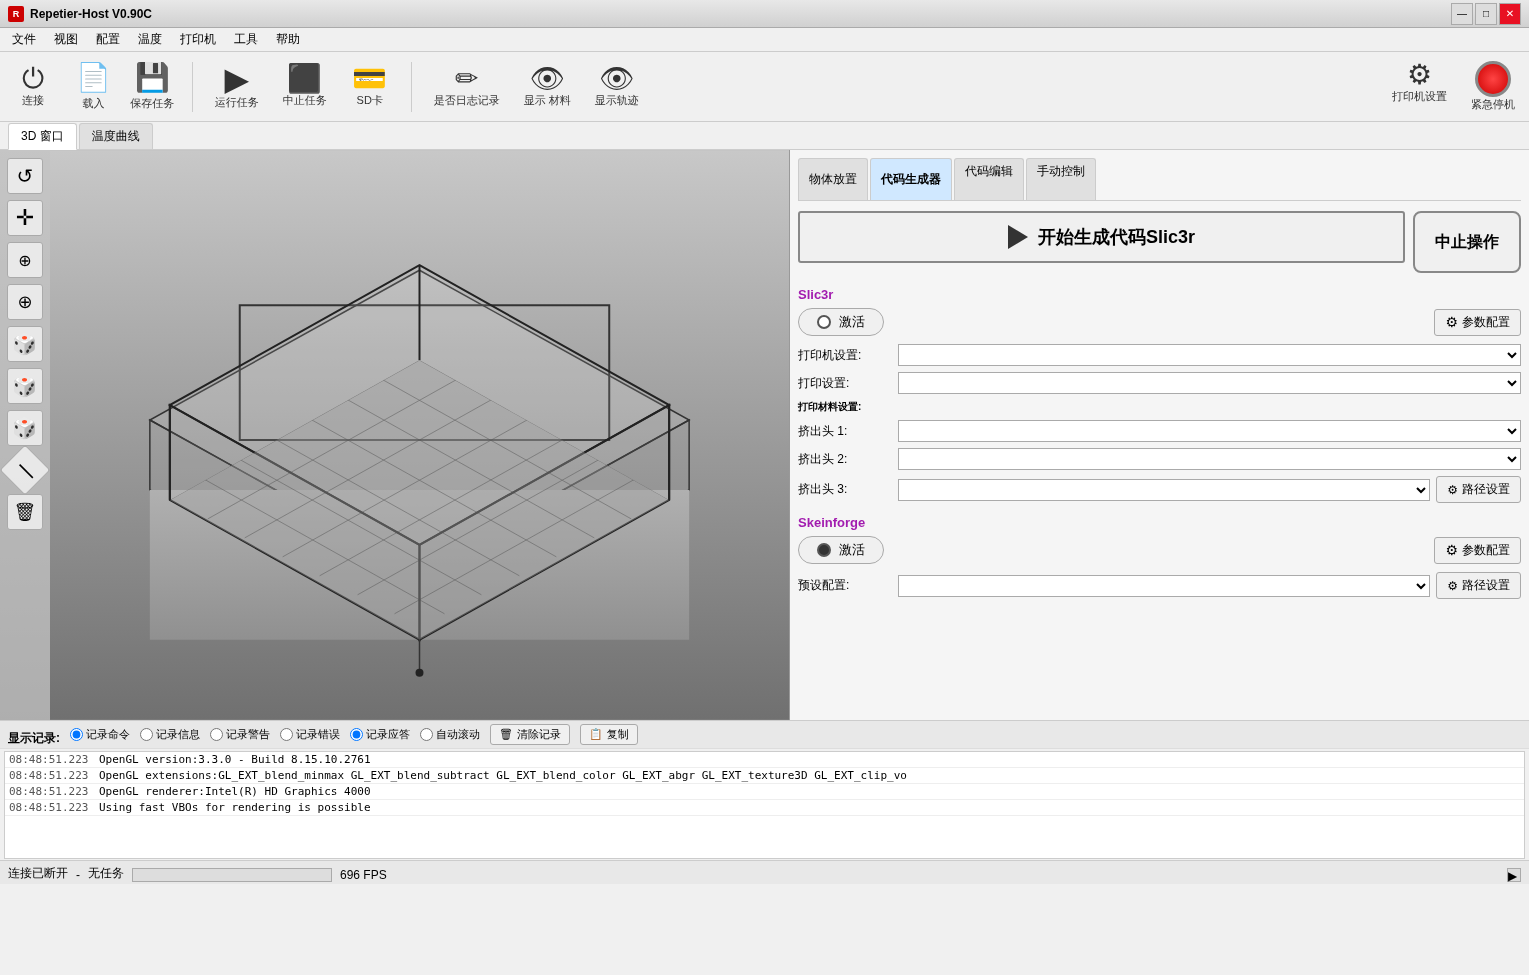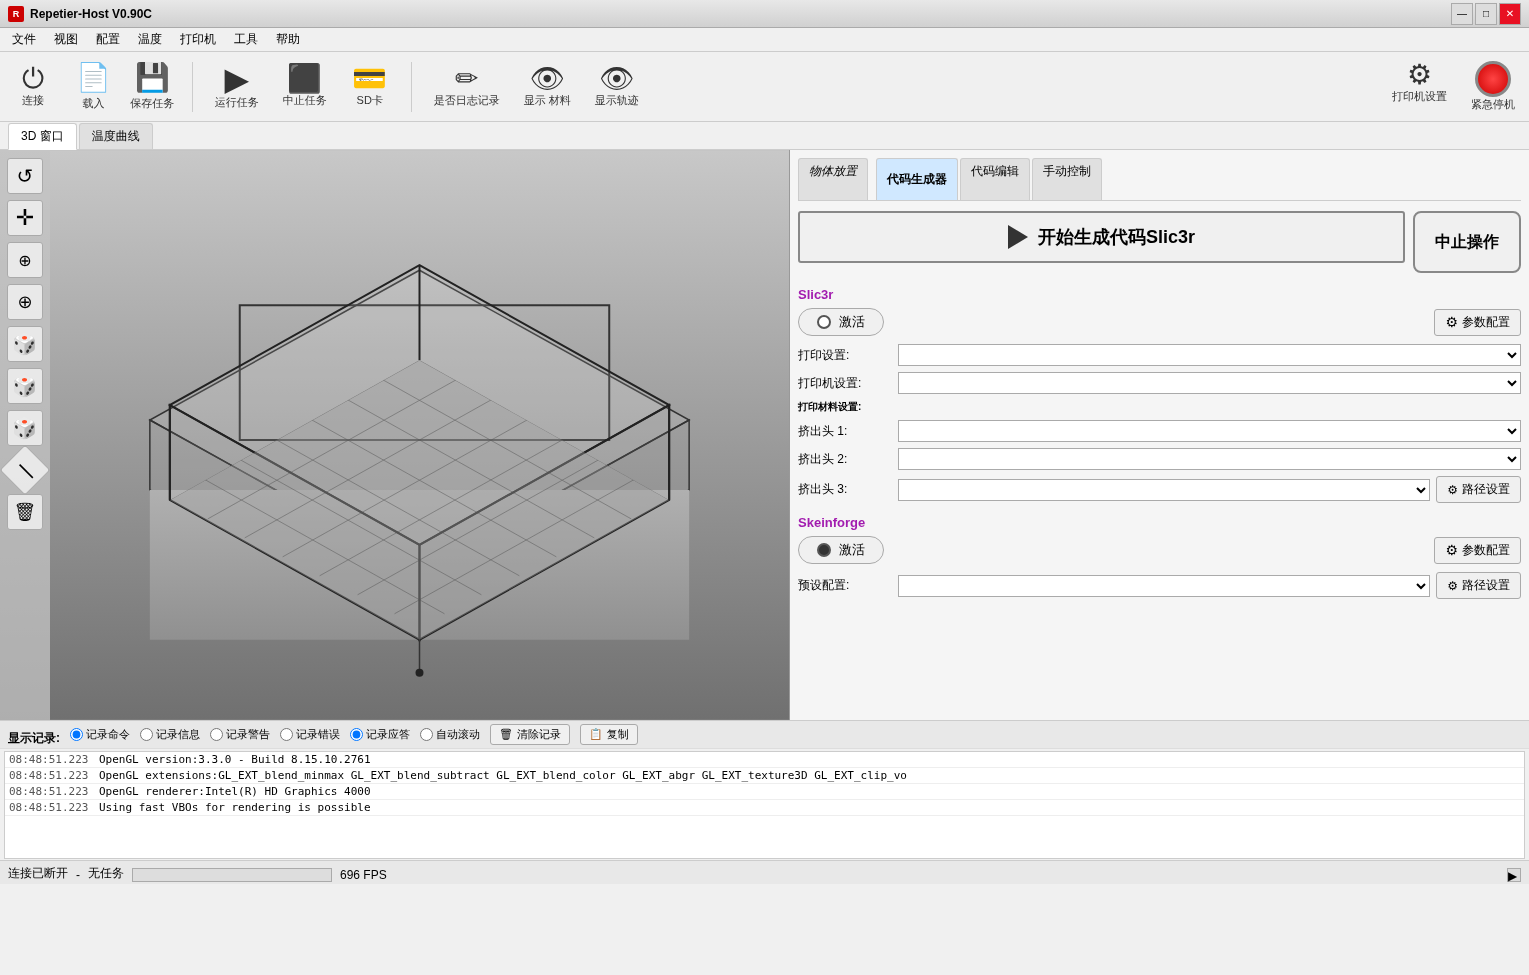--- a/index.html
+++ b/index.html
@@ -261,21 +261,21 @@
 
       <line x1="120" y1="255" x2="120" y2="350" stroke="#222" stroke-width="2"></line>
       <line x1="620" y1="255" x2="620" y2="350" stroke="#222" stroke-width="2"></line>
       <line x1="370" y1="115" x2="370" y2="210" stroke="#222" stroke-width="2"></line>
     </svg>
   </div>
 
   <div id="right-panel" style="flex:1;background:#f5f5f5;padding:8px;overflow-y:auto;">
 
     <div id="right-tabs" style="display:flex;gap:0;margin-bottom:10px;border-bottom:1px solid #ccc;">
-      <div class="right-tab" style="padding:4px 10px;border:1px solid #ccc;border-bottom:none;background:#e0e0e0;cursor:pointer;font-size:12px;border-radius:3px 3px 0 0;margin-right:8px;font-style:italic;">物体放置</div>
+      <div class="right-tab" style="padding:12px 10px;border:1px solid #ccc;border-bottom:none;background:#e0e0e0;cursor:pointer;font-size:12px;border-radius:3px 3px 0 0;margin-right:2px;">物体放置</div>
       <div class="right-tab active" style="padding:12px 10px;border:1px solid #ccc;border-bottom:none;background:#d0e8ff;cursor:pointer;font-size:12px;border-radius:3px 3px 0 0;margin-right:2px;font-weight:bold;">代码生成器</div>
       <div class="right-tab" style="padding:4px 10px;border:1px solid #ccc;border-bottom:none;background:#e0e0e0;cursor:pointer;font-size:12px;border-radius:3px 3px 0 0;margin-right:2px;">代码编辑</div>
       <div class="right-tab" style="padding:4px 10px;border:1px solid #ccc;border-bottom:none;background:#e0e0e0;cursor:pointer;font-size:12px;border-radius:3px 3px 0 0;">手动控制</div>
     </div>
 
     <div id="btn-row" style="display:flex;gap:8px;margin-bottom:14px;">
       <button id="start-btn" style="flex:1;background:#f0f0f0;border:2px solid #888;display:flex;align-items:center;justify-content:center;gap:10px;padding:12px 16px;cursor:pointer;font-size:18px;font-weight:bold;border-radius:3px;">
         <div class="play-icon" style="width:0;height:0;border-top:12px solid transparent;border-bottom:12px solid transparent;border-left:20px solid #333;"></div>
         <span>开始生成代码Slic3r</span>
       </button>
@@ -292,28 +292,28 @@
           <div class="radio-dot" style="width:14px;height:14px;border-radius:50%;border:2px solid #555;background:white;"></div>
           <span>激活</span>
         </div>
         <div class="params-btn" style="display:flex;align-items:center;gap:4px;padding:4px 10px;border:1px solid #aaa;background:#f0f0f0;cursor:pointer;font-size:12px;border-radius:3px;">
           <span style="font-size:14px;">⚙</span>
           <span>参数配置</span>
         </div>
       </div>
 
       <div class="form-row" style="display:flex;align-items:center;margin-bottom:6px;">
+        <span class="form-label" style="width:100px;font-size:12px;">打印机设置:</span>
+        <div class="select-wrapper" style="flex:1;">
+          <select style="width:100%;height:22px;border:1px solid #aaa;background:white;font-size:12px;"></select>
+        </div>
+      </div>
+
+      <div class="form-row" style="display:flex;align-items:center;margin-bottom:6px;">
         <span class="form-label" style="width:100px;font-size:12px;">打印设置:</span>
-        <div class="select-wrapper" style="flex:1;">
-          <select style="width:100%;height:22px;border:1px solid #aaa;background:white;font-size:12px;"></select>
-        </div>
-      </div>
-
-      <div class="form-row" style="display:flex;align-items:center;margin-bottom:6px;">
-        <span class="form-label" style="width:100px;font-size:12px;">打印机设置:</span>
         <div class="select-wrapper" style="flex:1;">
           <select style="width:100%;height:22px;border:1px solid #aaa;background:white;font-size:12px;"></select>
         </div>
       </div>
 
       <div style="font-weight:bold;font-size:10px;margin-bottom:6px;">打印材料设置:</div>
 
       <div class="form-row" style="display:flex;align-items:center;margin-bottom:6px;">
         <span class="form-label" style="width:100px;font-size:12px;">挤出头 1:</span>
         <div class="select-wrapper" style="flex:1;">

